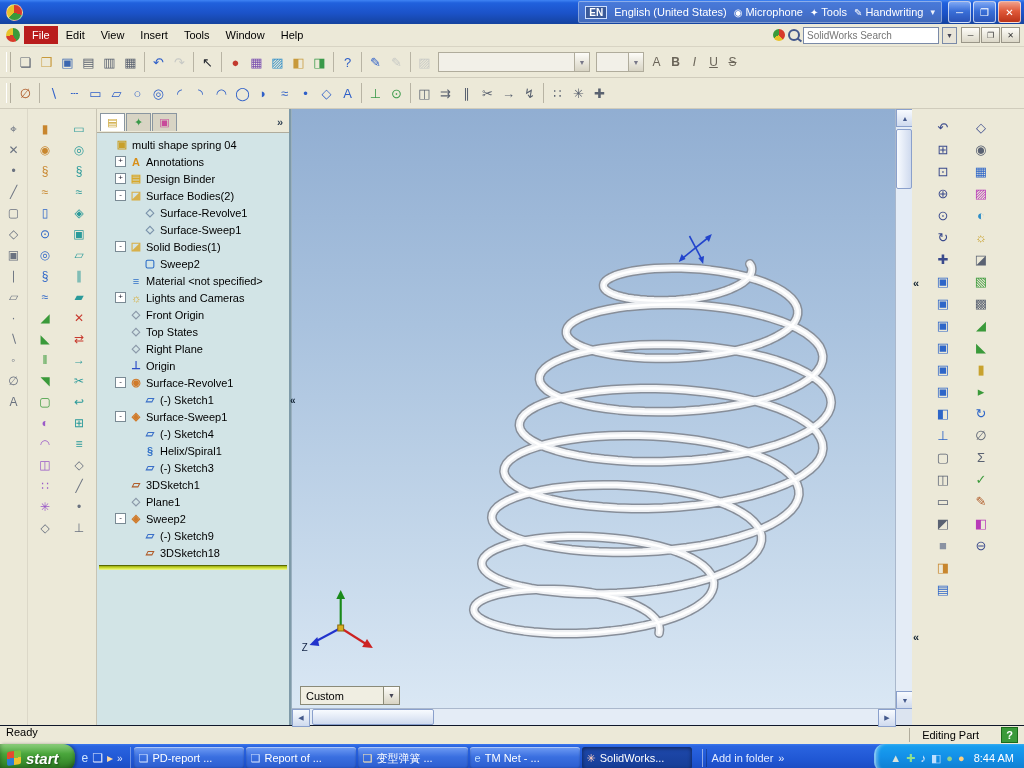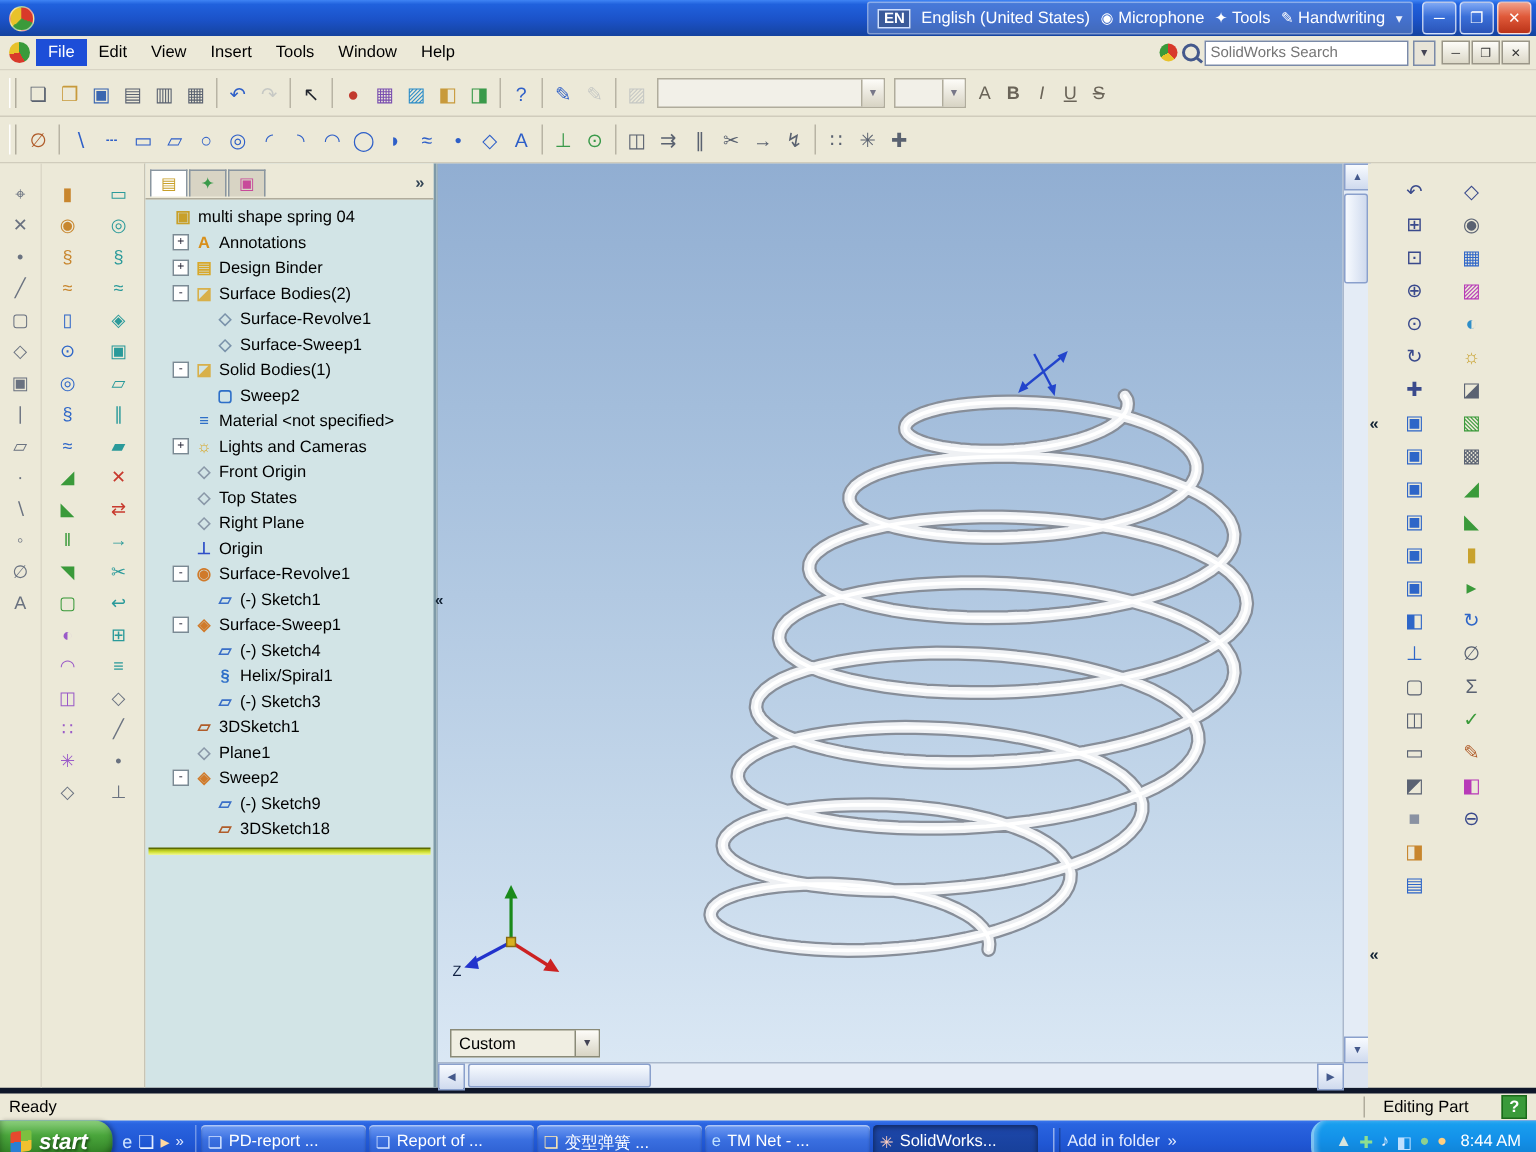--- a/index.html
+++ b/index.html
@@ -23,21 +23,21 @@
   .wb{width:21px;height:20px;border-radius:3px;border:1px solid #ffffffaa;display:flex;align-items:center;
      justify-content:center;color:#fff;font-size:10px;
      background:linear-gradient(180deg,#7fa8f4,#3a6fd8 45%,#2a54b8);}
   .wb.close{background:linear-gradient(180deg,#f0a08a,#e05a3a 45%,#bb3318);}
 
   
   .menubar{height:22px;background:#ece9d8;display:flex;align-items:center;padding:0 2px;border-bottom:1px solid #d8d4c4;}
   .menu-logo{width:14px;height:14px;border-radius:50%;margin:0 4px;
     background:conic-gradient(#3a9a3a 0 150deg,#d83a2a 150deg 260deg,#e8c22a 260deg 360deg);}
   .menu-item{padding:3px 8px;cursor:default;}
-  .menu-item.active{background:#1d4ed8;color:#fff;}
+  .menu-item.active{background:#b91c1c;color:#fff;}
   .sw-search{margin-left:auto;display:flex;align-items:center;gap:3px;margin-right:4px;}
   .search-logo{width:12px;height:12px;border-radius:50%;
     background:conic-gradient(#d83a2a 0 140deg,#e8c22a 140deg 240deg,#3a9a3a 240deg 360deg);}
   .search-icon{width:8px;height:8px;border:2px solid #44598c;border-radius:50%;position:relative;display:inline-block;}
   .search-icon::after{content:'';position:absolute;width:5px;height:2px;background:#44598c;right:-4px;bottom:-2px;transform:rotate(40deg);}
   .sw-search input{width:128px;height:15px;border:1px solid #7a8aa8;font-size:10px;padding:0 3px;background:#fff;}
   .search-drop{width:13px;height:15px;border:1px solid #7a8aa8;background:#e8e4d8;font-size:7px;display:flex;align-items:center;justify-content:center;color:#445;}
   .child-buttons{display:flex;gap:1px;margin-right:2px;}
   .cb{width:17px;height:14px;border:1px solid #9a96886;background:linear-gradient(#fdfcf8,#dcd8c8);border:1px solid #9a9688;
       display:flex;align-items:center;justify-content:center;font-size:8px;color:#333;}
@@ -101,21 +101,21 @@
      border:1px solid #8aa0cc;border-radius:2px;}
   .scroll-corner{position:absolute;right:0;bottom:0;width:16px;height:16px;background:#dce4f0;}
   .vp-splitter{position:absolute;left:-2px;top:286px;font-size:10px;color:#123;font-weight:bold;}
 
   
   .right-area{width:100px;background:#ece9d8;display:flex;position:relative;flex:0 0 auto;padding-left:12px;}
   #rcol1,#rcol2{width:38px;display:flex;flex-direction:column;align-items:center;padding-top:8px;gap:1px;}
   .r-chev{position:absolute;left:1px;font-size:11px;font-weight:bold;color:#123;}
 
   
-  .statusbar{height:18px;background:#ece9d8;border-top:4px solid #0f172a;display:flex;align-items:center;padding:0 6px;font-size:11px;}
+  .statusbar{height:18px;background:#ece9d8;border-top:1px solid #0f172a;display:flex;padding:0 6px;font-size:11px;}
   .status-right{margin-left:auto;display:flex;align-items:center;gap:10px;}
   .status-pane{border-left:1px solid #b0ac9c;padding:1px 12px;}
   .help-box{width:15px;height:14px;background:#3a9a3a;color:#fff;font-weight:bold;font-size:11px;
      display:flex;align-items:center;justify-content:center;border:1px solid #1a6a1a;}
 
   
   .taskbar{height:28px;display:flex;align-items:center;
      background:linear-gradient(180deg,#3a77ee 0%,#2a64e0 8%,#2057d4 55%,#1a48bc 100%);}
   .start-btn{height:28px;padding:0 16px 0 7px;display:flex;align-items:center;gap:5px;color:#fff;
      font-weight:bold;font-style:italic;font-size:15px;border-radius:0 12px 12px 0;

